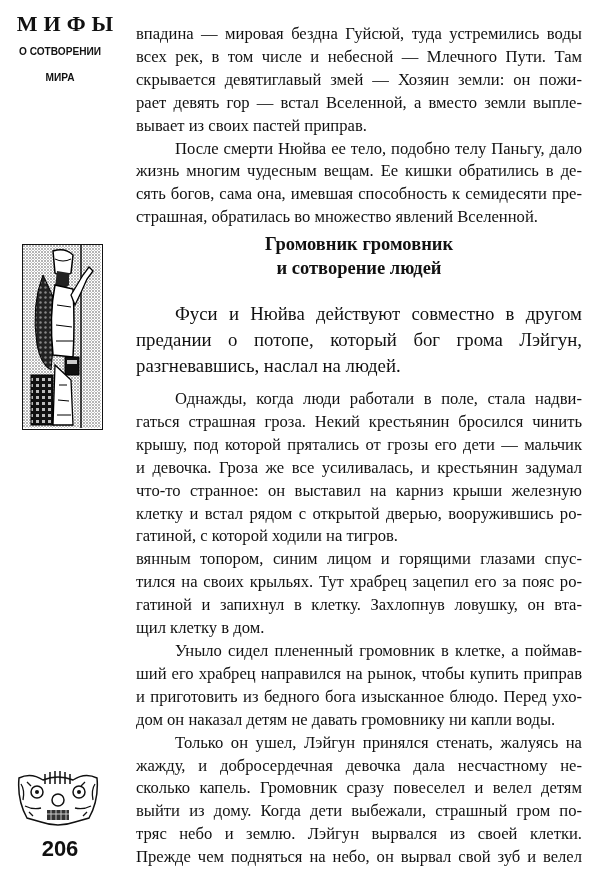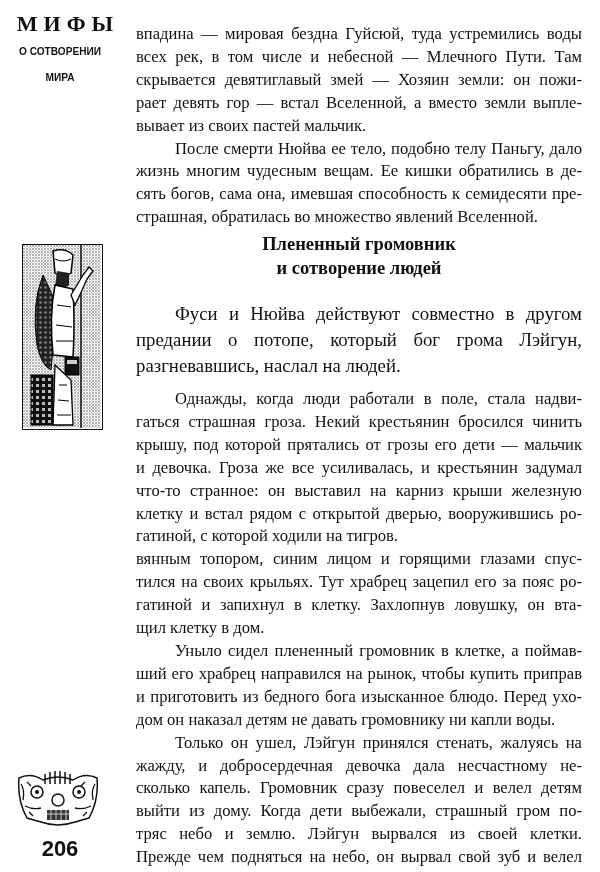--- a/index.html
+++ b/index.html
@@ -78,29 +78,29 @@
     <path d="M32 120 L30 180 L50 180 L48 135 Z" fill="#fff" stroke="#000" stroke-width="1.3"></path>
     <path d="M36 140 L44 140 M35 155 L46 156 M34 170 L48 170" stroke="#000"></path>
   </svg>
 </div>
 
 <div class="col col1">
   <span class="line">впадина — мировая бездна Гуйсюй, туда устремились воды</span>
   <span class="line">всех рек, в том числе и небесной — Млечного Пути. Там</span>
   <span class="line">скрывается девятиглавый змей — Хозяин земли: он пожи-</span>
   <span class="line">рает девять гор — встал Вселенной, а вместо земли выпле-</span>
-  <span class="line last">вывает из своих пастей мальчик.</span>
+  <span class="line last">вывает из своих пастей приправ.</span>
   <span class="line ind">После смерти Нюйва ее тело, подобно телу Паньгу, дало</span>
   <span class="line">жизнь многим чудесным вещам. Ее кишки обратились в де-</span>
   <span class="line">сять богов, сама она, имевшая способность к семидесяти пре-</span>
   <span class="line last">страшная, обратилась во множество явлений Вселенной.</span>
 </div>
 
 <div class="heading">
-  <div>Плененный громовник</div>
+  <div>Громовник громовник</div>
   <div>и сотворение людей</div>
 </div>
 
 <div class="lead">
   <span class="line ind">Фуси и Нюйва действуют совместно в другом</span>
   <span class="line">предании о потопе, который бог грома Лэйгун,</span>
   <span class="line last">разгневавшись, наслал на людей.</span>
 </div>
 
 <div class="col col2">

